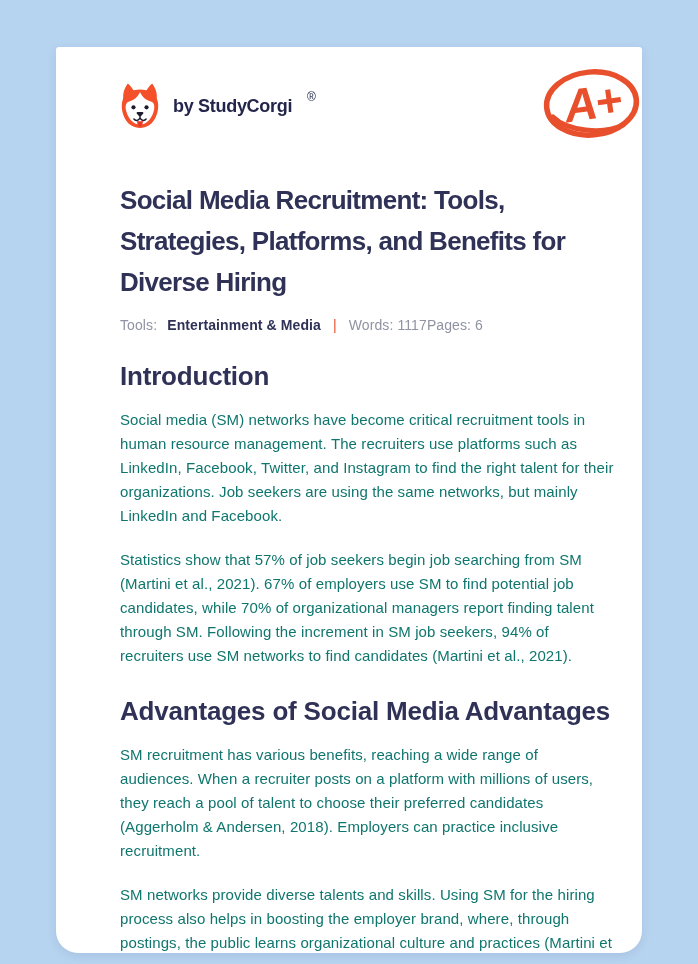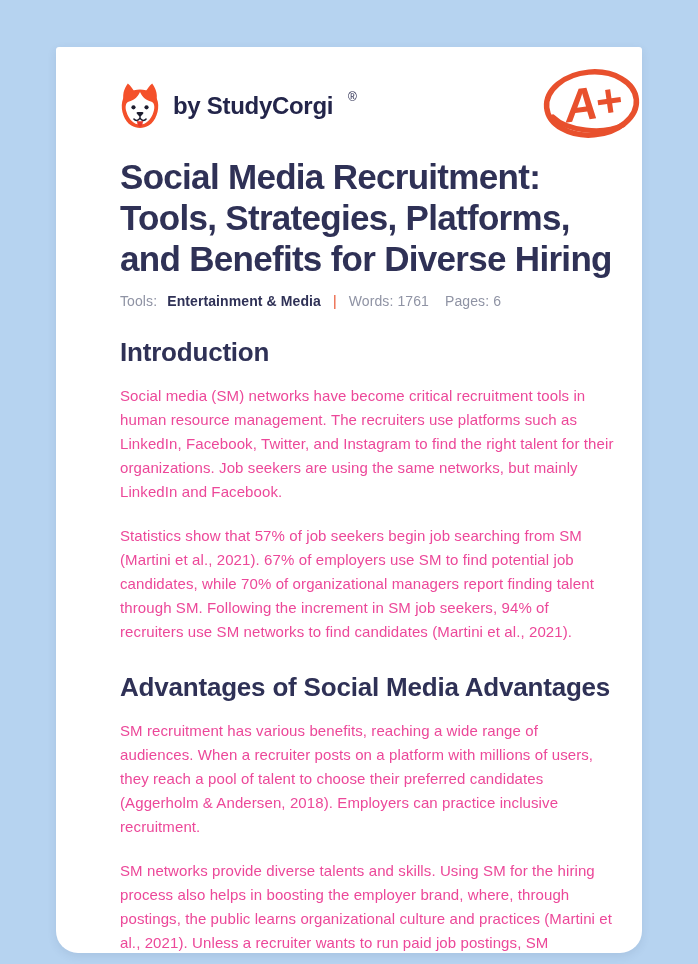--- a/index.html
+++ b/index.html
@@ -20,49 +20,49 @@
   }
   .card-header {
     display: flex; justify-content: space-between; align-items: flex-start;
     padding: 18px 0 0 64px;
   }
   .brand {
     display: flex; align-items: center; gap: 13px;
     margin-top: 17px; text-decoration: none; cursor: pointer;
   }
   .brand-text {
-    font-size: 24px; font-weight: 800; color: #23254a; letter-spacing: -0.3px;
+    font-size: 18px; font-weight: 800; color: #23254a; letter-spacing: -0.3px;
   }
   .reg-mark {
     font-size: 12px; font-weight: 400; color: #23254a;
     position: relative; top: -9px; margin-left: 2px;
   }
   .grade-badge { width: 101px; height: 77px; flex: 0 0 auto; }
   .essay-title {
-    margin: 14px 20px 0 64px;
-    font-size: 35px; line-height: 41px; font-weight: 800;
+    margin: 38px 20px 0 64px;
+    font-size: 26px; line-height: 41px; font-weight: 800;
     color: #2f3156; letter-spacing: -0.7px;
   }
   .essay-meta {
     margin: 14px 28px 0 64px;
     font-size: 14px; color: #8f93a4; letter-spacing: 0.1px;
   }
   .topic-link {
     color: #2f3156; font-weight: 700; margin-left: 10px;
     text-decoration: none; cursor: pointer;
   }
   .meta-divider { color: #e8502d; margin: 0 12px; }
-  .page-count { margin-left: 16px; }
+  .page-count { }
   .essay-section h2 {
     margin: 28px 28px 16px 64px;
     font-size: 26px; font-weight: 700; color: #2f3156; letter-spacing: -0.2px;
   }
   .essay-section p {
     margin: 0 28px 20px 64px;
-    font-size: 15px; line-height: 24px; color: #ec4899; letter-spacing: 0.1px;
+    font-size: 15px; line-height: 24px; color: #0f766e; letter-spacing: 0.1px;
   }
 </style>
 </head>
 <body>
 
 <div class="card">
 
   <div class="card-header">
     <a class="brand">
       <svg class="corgi" width="40" height="48" viewBox="0 0 46 54">
@@ -83,21 +83,21 @@
     <svg class="grade-badge" viewBox="0 0 101 77">
       <ellipse cx="50.5" cy="38.5" rx="45" ry="31.5" fill="none" stroke="#e8502d" stroke-width="5.5" stroke-linecap="round" transform="rotate(-5 50.5 38.5)"></ellipse>
       <path d="M12 52 C26 66 62 70 82 60" fill="none" stroke="#e8502d" stroke-width="5" stroke-linecap="round"></path>
       <text x="51" y="54" text-anchor="middle" font-family="Liberation Sans, sans-serif" font-size="46" font-style="italic" font-weight="bold" fill="#e8502d" letter-spacing="-2" transform="rotate(-8 50 38)">A+</text>
     </svg>
   </div>
 
   <h1 class="essay-title">Social Media Recruitment: Tools, Strategies, Platforms, and Benefits for Diverse Hiring</h1>
 
   <div class="essay-meta">
-    <span>Tools:</span><a class="topic-link">Entertainment &amp; Media</a><span class="meta-divider">|</span><span class="word-count">Words: 1761</span><span class="page-count">Pages: 6</span>
+    <span>Tools:</span><a class="topic-link">Entertainment &amp; Media</a><span class="meta-divider">|</span><span class="word-count">Words: 1117</span><span class="page-count">Pages: 6</span>
   </div>
 
   <div class="essay-section">
     <h2>Introduction</h2>
     <p>Social media (SM) networks have become critical recruitment tools in human resource management. The recruiters use platforms such as LinkedIn, Facebook, Twitter, and Instagram to find the right talent for their organizations. Job seekers are using the same networks, but mainly LinkedIn and Facebook.</p>
     <p>Statistics show that 57% of job seekers begin job searching from SM (Martini et al., 2021). 67% of employers use SM to find potential job candidates, while 70% of organizational managers report finding talent through SM. Following the increment in SM job seekers, 94% of recruiters use SM networks to find candidates (Martini et al., 2021).</p>
   </div>
 
   <div class="essay-section">
     <h2>Advantages of Social Media Advantages</h2>

